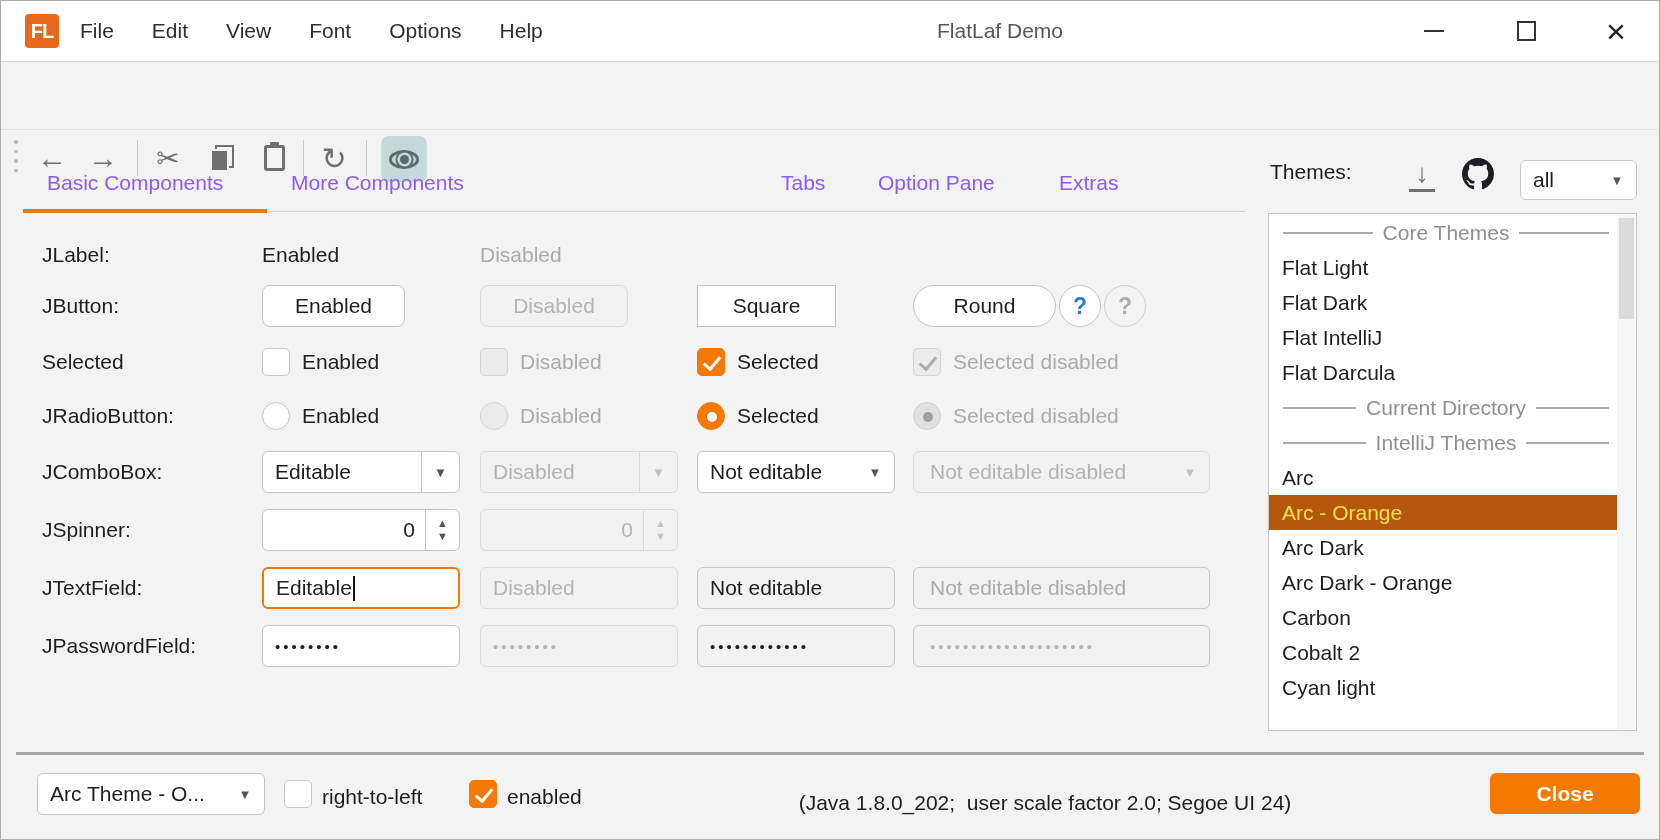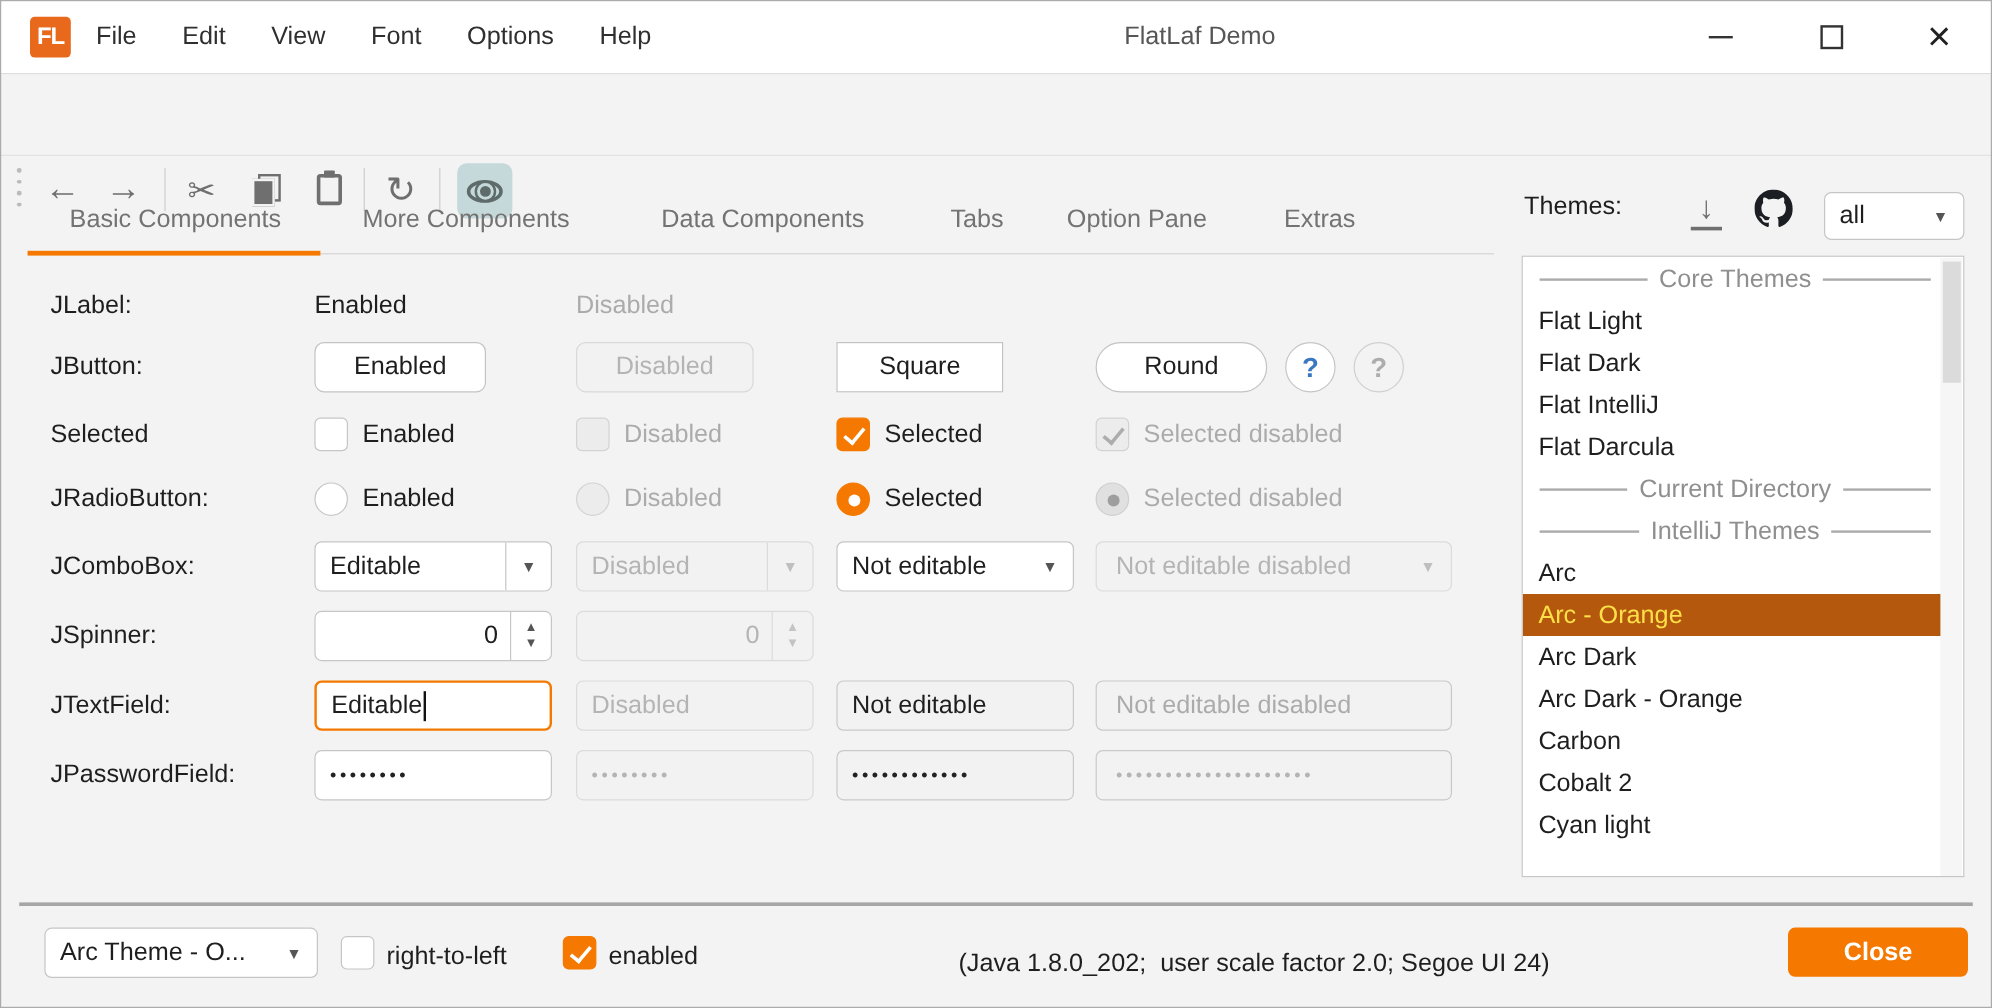--- a/index.html
+++ b/index.html
@@ -28,21 +28,21 @@
   .icon-copy::before { content:""; position:absolute; right:0; top:0; width:15px; height:19px; border:2.5px solid #6F6F6F; }
   .icon-copy::after { content:""; position:absolute; left:0; bottom:0; width:15px; height:19px; background:#6F6F6F; border:2px solid #F3F3F3; }
   .icon-paste { position:relative; width:21px; height:26px; border:3px solid #6F6F6F; border-radius:3px; background:#F3F3F3; }
   .icon-paste::before { content:""; position:absolute; left:3px; top:-6px; width:9px; height:6px; background:#6F6F6F; border-radius:1px; }
   .eye-toggle { position:absolute; left:381px; top:74px; width:46px; height:46px; background:#C5D9DA; border-radius:8px; display:flex; align-items:center; justify-content:center; }
   .icon-eye { position:relative; width:30px; height:19px; border:3px solid #5F6B6B; border-radius:50%; display:flex; align-items:center; justify-content:center; }
   .icon-eye i { width:9px; height:9px; border-radius:50%; background:#5F6B6B; box-shadow:0 0 0 2.5px #C5D9DA, 0 0 0 4.5px #5F6B6B; }
 
   
   .tabstrip { position:absolute; left:23px; top:155px; width:1222px; height:57px; border-bottom:1px solid #D4D4D4; }
-  .tab { position:absolute; top:0; height:56px; display:flex; align-items:center; font-size:21px; color:#737373;margin-left:11px; }
+  .tab { position:absolute; top:0; height:56px; display:flex; align-items:center; font-size:21px; color:#8b5cf6; }
   .tab-underline { position:absolute; left:0; bottom:-2px; width:244px; height:4px; background:#F57900; }
 
   
   .cgrid { position:absolute; left:42px; top:233px; width:1210px; }
   .crow { display:grid; grid-template-columns:220px 218px 217px 216px 297px; align-items:center; }
   .h44{height:44px}.h58{height:58px}.h54{height:54px}
   .cl { font-size:21px; color:#1E1E1E; }
   .txt { font-size:21px; }
   .dim { color:#ABABAB; }
 
@@ -167,21 +167,20 @@
   <div class="eye-toggle">
     <span class="icon-eye">
         <i></i>
       </span>
   </div>
 </div>
 
 <div class="tabstrip">
   <div class="tab" style="left:24px">Basic Components</div>
   <div class="tab" style="left:268px">More Components</div>
-  <div class="tab" style="left:517px">Data Components</div>
   <div class="tab" style="left:758px">Tabs</div>
   <div class="tab" style="left:855px">Option Pane</div>
   <div class="tab" style="left:1036px">Extras</div>
   <div class="tab-underline"></div>
 </div>
 
 <div class="cgrid">
 
   <div class="crow h44">
     <div class="cl">JLabel:</div>
@@ -195,21 +194,21 @@
     <div class="cl">JButton:</div>
     <div>
         <div class="btn" style="width:143px">Enabled</div>
       </div>
     <div>
         <div class="btn disabled" style="width:148px">Disabled</div>
       </div>
     <div>
         <div class="btn square" style="width:139px">Square</div>
       </div>
-    <div style="display:flex; gap:15px; align-items:center;">
+    <div style="display:flex; gap:3px; align-items:center;">
       <div class="btn round" style="width:143px">Round</div>
       <div class="helpbtn">?</div>
       <div class="helpbtn gray">?</div>
     </div>
   </div>
 
   <div class="crow h54">
     <div class="cl">Selected</div>
     <div class="cbwrap">
         <span class="cb"></span>

